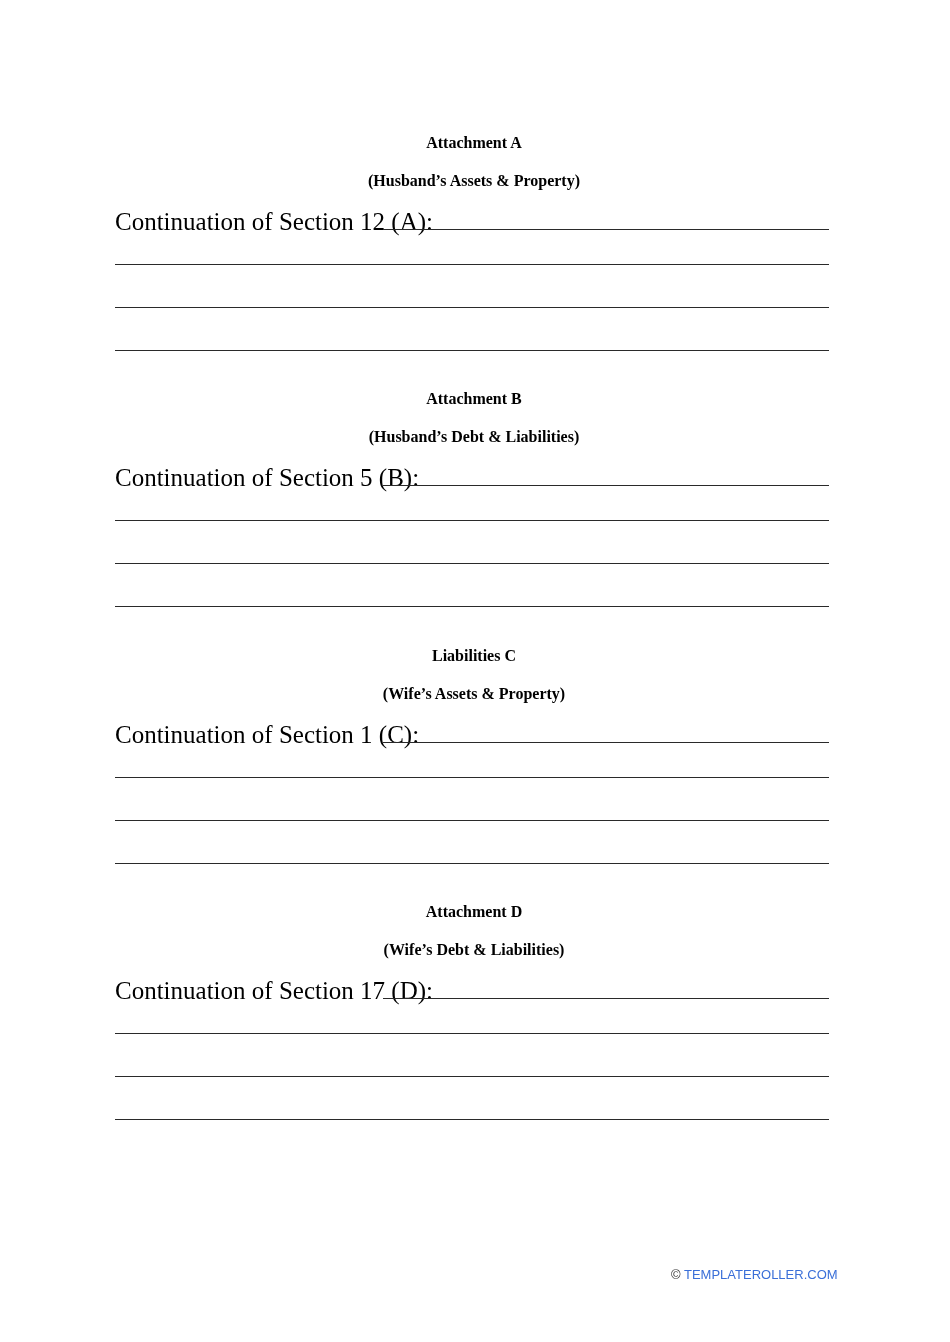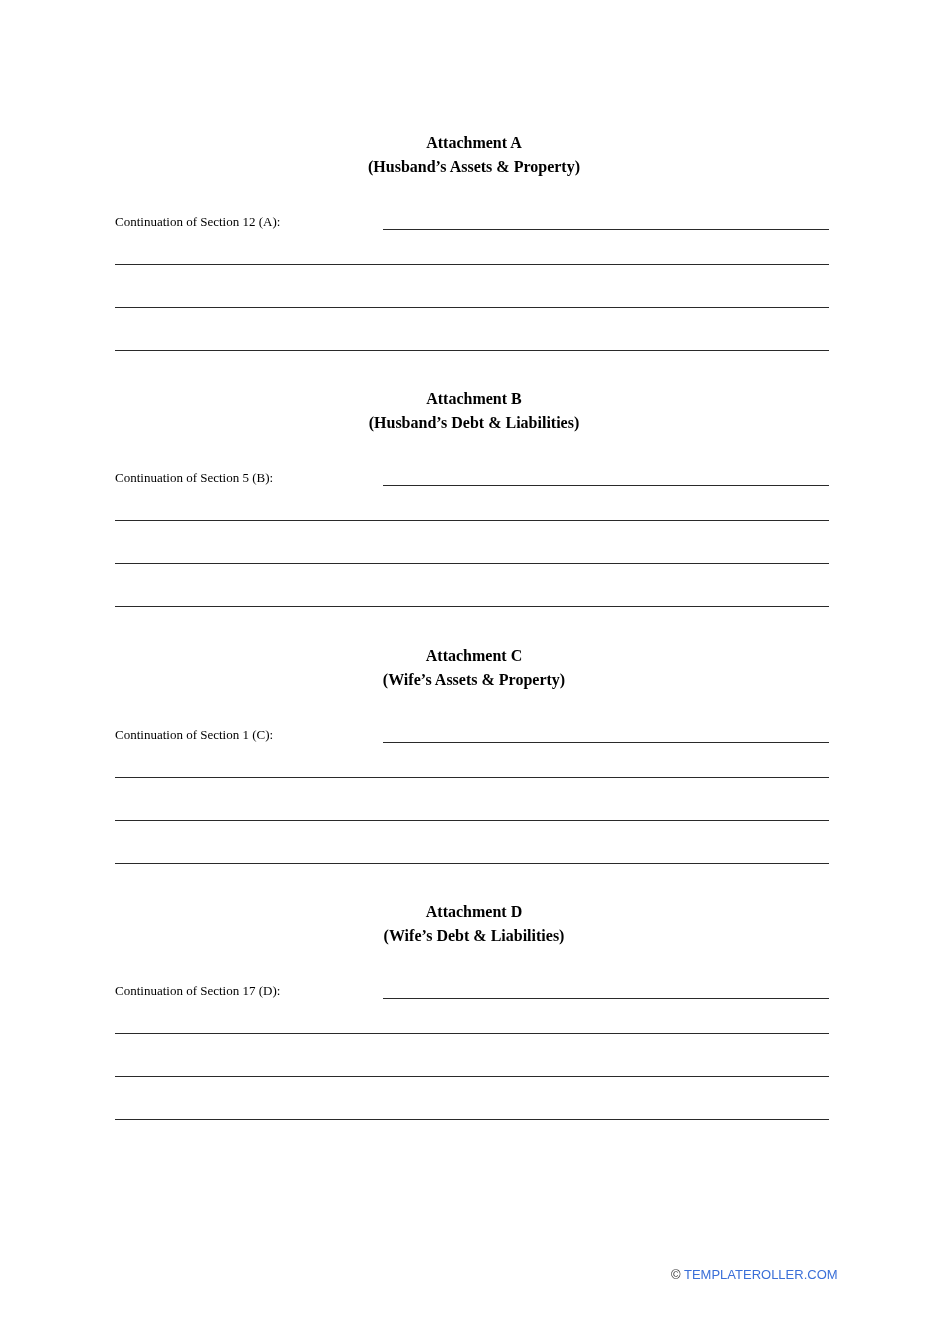--- a/index.html
+++ b/index.html
@@ -2,22 +2,22 @@
 <html><head>
 <meta charset="utf-8">
 <style>
   html, body { margin:0; padding:0; background:#ffffff; }
   body { width:950px; height:1342px; position:relative; overflow:hidden;
          font-family:"Liberation Serif", "DejaVu Serif", serif; color:#000; }
   .section { position:absolute; left:0; width:950px; }
   .title { position:absolute; left:0; width:948px; text-align:center;
            font-weight:bold; font-size:16px; line-height:26px; }
   .t1 { top:-13px; }
-  .t2 { top:11px; }
-  .cont { position:absolute; left:115px; top:68px; font-size:13px; line-height:22px;
+  .t2 { top:25px; }
+  .cont { position:absolute; left:115px; top:68px; font-size:25px; line-height:22px;
           white-space:nowrap; }
   .cont-line { position:absolute; left:383px; width:446px; top:86px;
                border-top:1.3px solid #2a2a2a; }
   .rule { position:absolute; left:115px; width:714px; border-top:1.3px solid #2a2a2a; }
   .footer { position:absolute; left:671px; top:1267px; font-family:"Liberation Sans", "DejaVu Sans", sans-serif;
             font-size:13px; color:#3a6fd8; white-space:nowrap; }
   .footer .copy { color:#333; }
 </style>
 </head>
 <body>
@@ -36,21 +36,21 @@
   <div class="title t1">Attachment B</div>
   <div class="title t2">(Husband’s Debt &amp; Liabilities)</div>
   <div class="cont">Continuation of Section 5 (B):</div>
   <div class="cont-line"></div>
   <div class="rule" style="top:121px;"></div>
   <div class="rule" style="top:164px;"></div>
   <div class="rule" style="top:207px;"></div>
 </div>
 
 <div class="section" style="top:656px;">
-  <div class="title t1">Attachment C</div>
+  <div class="title t1">Liabilities C</div>
   <div class="title t2">(Wife’s Assets &amp; Property)</div>
   <div class="cont">Continuation of Section 1 (C):</div>
   <div class="cont-line"></div>
   <div class="rule" style="top:121px;"></div>
   <div class="rule" style="top:164px;"></div>
   <div class="rule" style="top:207px;"></div>
 </div>
 
 <div class="section" style="top:912px;">
   <div class="title t1">Attachment D</div>

